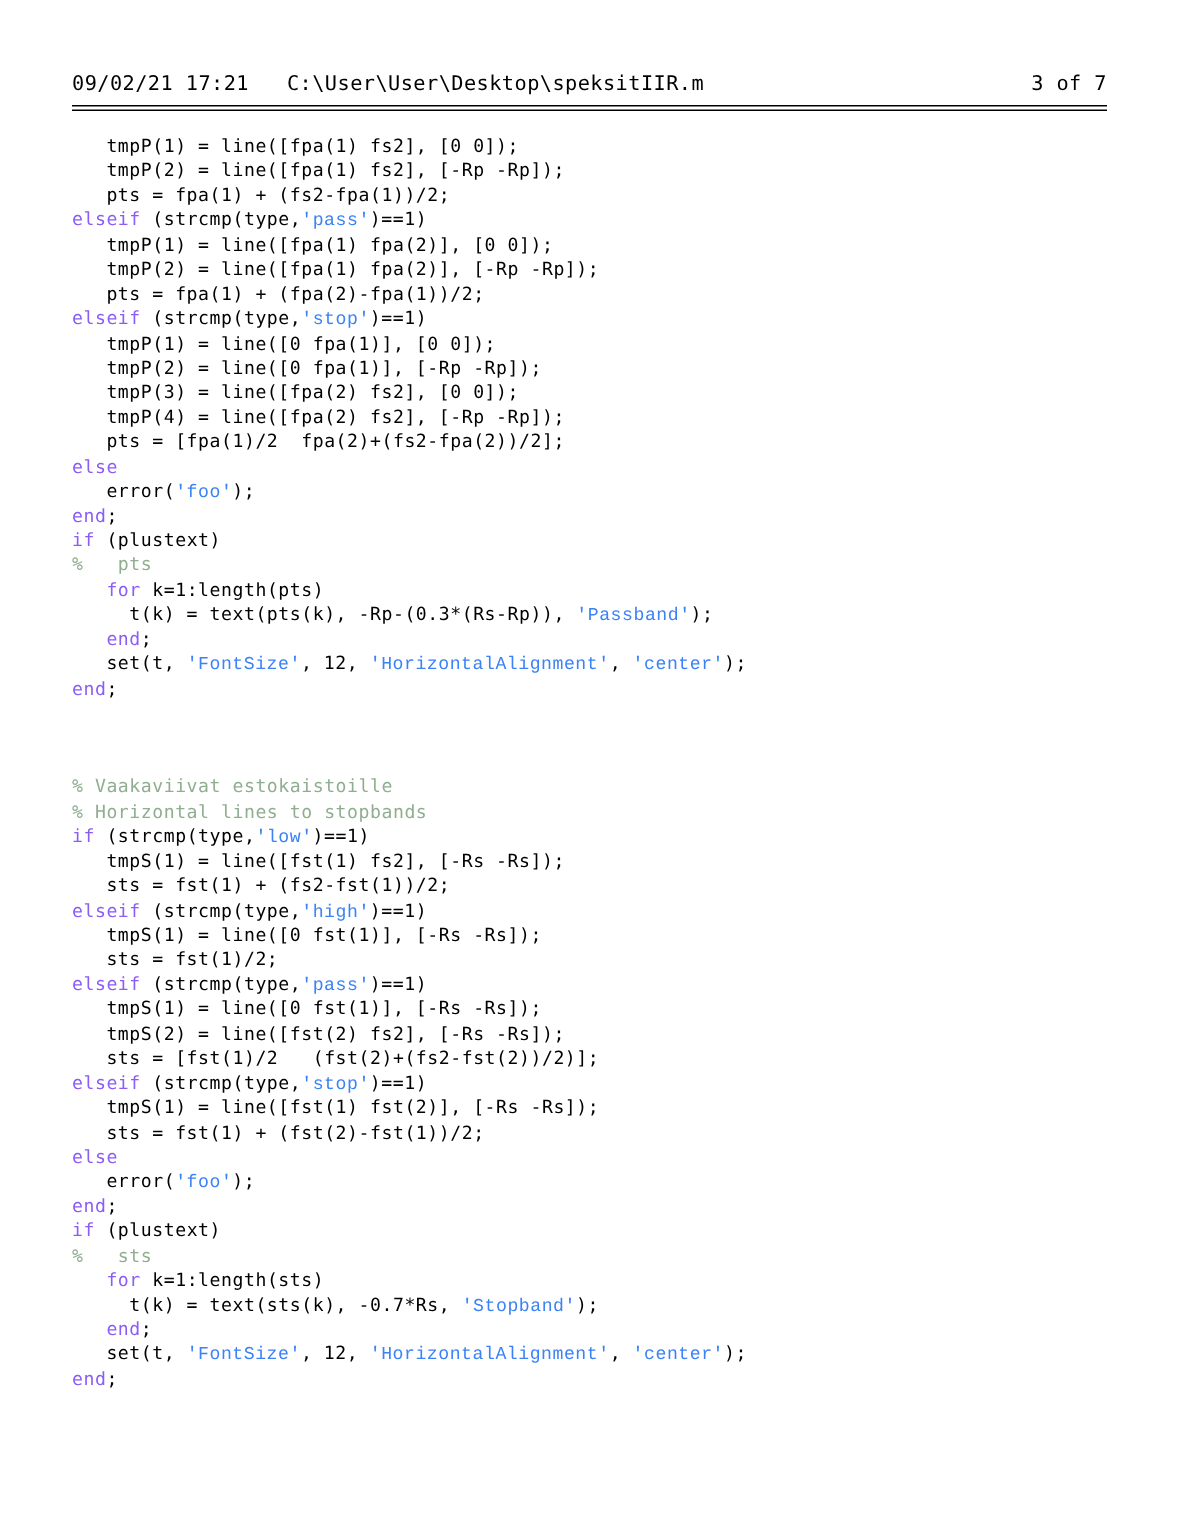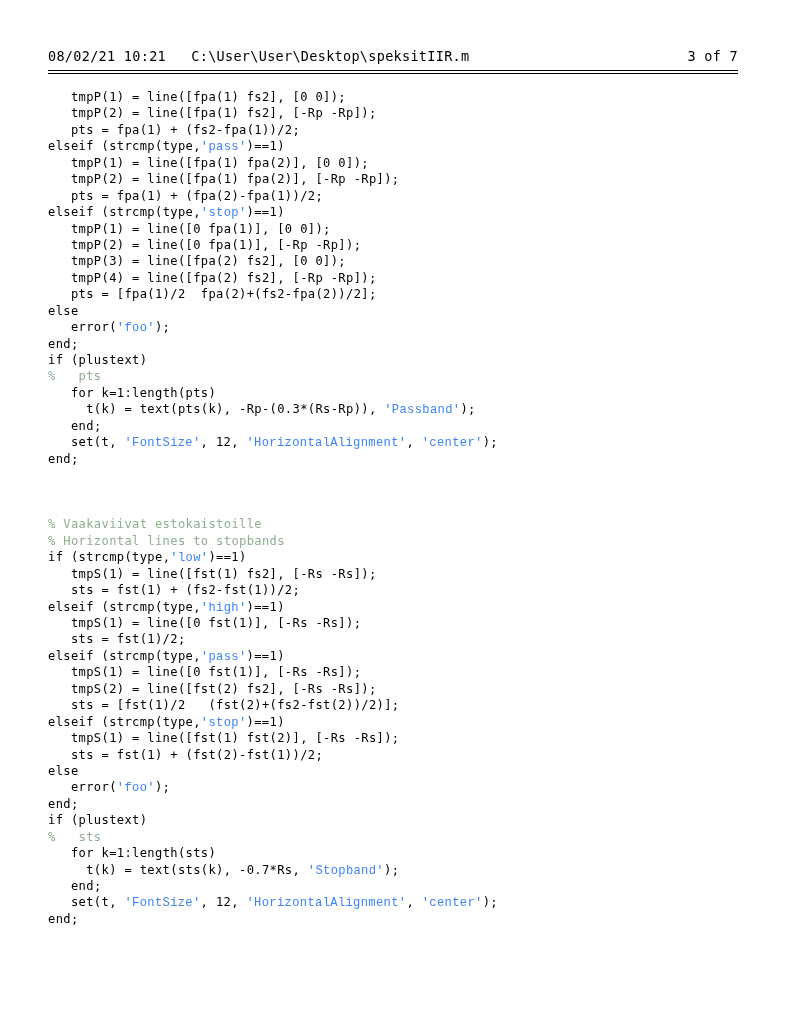--- a/index.html
+++ b/index.html
@@ -81,30 +81,30 @@
   .line.blank {
     height: 16.45px;
   }
 
   
   .kw   { color: #4444bb; }
   .str  { color: #c77ec7; }
   .cmt  { color: #8fae8f; margin-top: 41px; }
   .pln  { color: #000000; }
 </style>
-<style>.kw{color:#000000;}.str{color:#3b82f6;font-family:Liberation Mono, monospace;}.cmt{color:#8fae8f;}.pln{color:#000000;}body{background:#ffffff;}</style></head>
+<style>.kw{color:#8b5cf6;}.str{color:#3b82f6;font-family:Liberation Mono, monospace;}.cmt{color:#8fae8f;}.pln{color:#000000;}body{background:#ffffff;}</style></head>
 <body>
 
 <div class="page">
 
   <div class="header">
     <div class="header-left">
-      <span>08/02/21</span>
+      <span>09/02/21</span>
       <span> </span>
-      <span>10:21</span>
+      <span>17:21</span>
       <span>   </span>
       <span>C:\User\User\Desktop\speksitIIR.m</span>
     </div>
     <div class="header-right">3 of 7</div>
   </div>
 
   <div class="header-rule"></div>
   <div class="header-rule2"></div>
 
   <div class="code" id="code-body"><div class="line"><span class="pln">   tmpP(1) = line([fpa(1) fs2], [0 0]);</span></div><div class="line"><span class="pln">   tmpP(2) = line([fpa(1) fs2], [-Rp -Rp]);</span></div><div class="line"><span class="pln">   pts = fpa(1) + (fs2-fpa(1))/2;</span></div><div class="line"><span class="kw">elseif</span><span class="pln"> (strcmp(type,</span><span class="str">'pass'</span><span class="pln">)==1)</span></div><div class="line"><span class="pln">   tmpP(1) = line([fpa(1) fpa(2)], [0 0]);</span></div><div class="line"><span class="pln">   tmpP(2) = line([fpa(1) fpa(2)], [-Rp -Rp]);</span></div><div class="line"><span class="pln">   pts = fpa(1) + (fpa(2)-fpa(1))/2;</span></div><div class="line"><span class="kw">elseif</span><span class="pln"> (strcmp(type,</span><span class="str">'stop'</span><span class="pln">)==1)</span></div><div class="line"><span class="pln">   tmpP(1) = line([0 fpa(1)], [0 0]);</span></div><div class="line"><span class="pln">   tmpP(2) = line([0 fpa(1)], [-Rp -Rp]);</span></div><div class="line"><span class="pln">   tmpP(3) = line([fpa(2) fs2], [0 0]);</span></div><div class="line"><span class="pln">   tmpP(4) = line([fpa(2) fs2], [-Rp -Rp]);</span></div><div class="line"><span class="pln">   pts = [fpa(1)/2  fpa(2)+(fs2-fpa(2))/2];</span></div><div class="line"><span class="kw">else</span></div><div class="line"><span class="pln">   error(</span><span class="str">'foo'</span><span class="pln">);</span></div><div class="line"><span class="kw">end</span><span class="pln">;</span></div><div class="line"><span class="kw">if</span><span class="pln"> (plustext)</span></div><div class="line"><span class="cmt">%   pts</span></div><div class="line"><span class="pln">   </span><span class="kw">for</span><span class="pln"> k=1:length(pts)</span></div><div class="line"><span class="pln">     t(k) = text(pts(k), -Rp-(0.3*(Rs-Rp)), </span><span class="str">'Passband'</span><span class="pln">);</span></div><div class="line"><span class="pln">   </span><span class="kw">end</span><span class="pln">;</span></div><div class="line"><span class="pln">   set(t, </span><span class="str">'FontSize'</span><span class="pln">, 12, </span><span class="str">'HorizontalAlignment'</span><span class="pln">, </span><span class="str">'center'</span><span class="pln">);</span></div><div class="line"><span class="kw">end</span><span class="pln">;</span></div><div class="line blank">&nbsp;</div><div class="line blank">&nbsp;</div><div class="line blank">&nbsp;</div><div class="line"><span class="cmt">% Vaakaviivat estokaistoille</span></div><div class="line"><span class="cmt">% Horizontal lines to stopbands</span></div><div class="line"><span class="kw">if</span><span class="pln"> (strcmp(type,</span><span class="str">'low'</span><span class="pln">)==1)</span></div><div class="line"><span class="pln">   tmpS(1) = line([fst(1) fs2], [-Rs -Rs]);</span></div><div class="line"><span class="pln">   sts = fst(1) + (fs2-fst(1))/2;</span></div><div class="line"><span class="kw">elseif</span><span class="pln"> (strcmp(type,</span><span class="str">'high'</span><span class="pln">)==1)</span></div><div class="line"><span class="pln">   tmpS(1) = line([0 fst(1)], [-Rs -Rs]);</span></div><div class="line"><span class="pln">   sts = fst(1)/2;</span></div><div class="line"><span class="kw">elseif</span><span class="pln"> (strcmp(type,</span><span class="str">'pass'</span><span class="pln">)==1)</span></div><div class="line"><span class="pln">   tmpS(1) = line([0 fst(1)], [-Rs -Rs]);</span></div><div class="line"><span class="pln">   tmpS(2) = line([fst(2) fs2], [-Rs -Rs]);</span></div><div class="line"><span class="pln">   sts = [fst(1)/2   (fst(2)+(fs2-fst(2))/2)];</span></div><div class="line"><span class="kw">elseif</span><span class="pln"> (strcmp(type,</span><span class="str">'stop'</span><span class="pln">)==1)</span></div><div class="line"><span class="pln">   tmpS(1) = line([fst(1) fst(2)], [-Rs -Rs]);</span></div><div class="line"><span class="pln">   sts = fst(1) + (fst(2)-fst(1))/2;</span></div><div class="line"><span class="kw">else</span></div><div class="line"><span class="pln">   error(</span><span class="str">'foo'</span><span class="pln">);</span></div><div class="line"><span class="kw">end</span><span class="pln">;</span></div><div class="line"><span class="kw">if</span><span class="pln"> (plustext)</span></div><div class="line"><span class="cmt">%   sts</span></div><div class="line"><span class="pln">   </span><span class="kw">for</span><span class="pln"> k=1:length(sts)</span></div><div class="line"><span class="pln">     t(k) = text(sts(k), -0.7*Rs, </span><span class="str">'Stopband'</span><span class="pln">);</span></div><div class="line"><span class="pln">   </span><span class="kw">end</span><span class="pln">;</span></div><div class="line"><span class="pln">   set(t, </span><span class="str">'FontSize'</span><span class="pln">, 12, </span><span class="str">'HorizontalAlignment'</span><span class="pln">, </span><span class="str">'center'</span><span class="pln">);</span></div><div class="line"><span class="kw">end</span><span class="pln">;</span></div></div>

